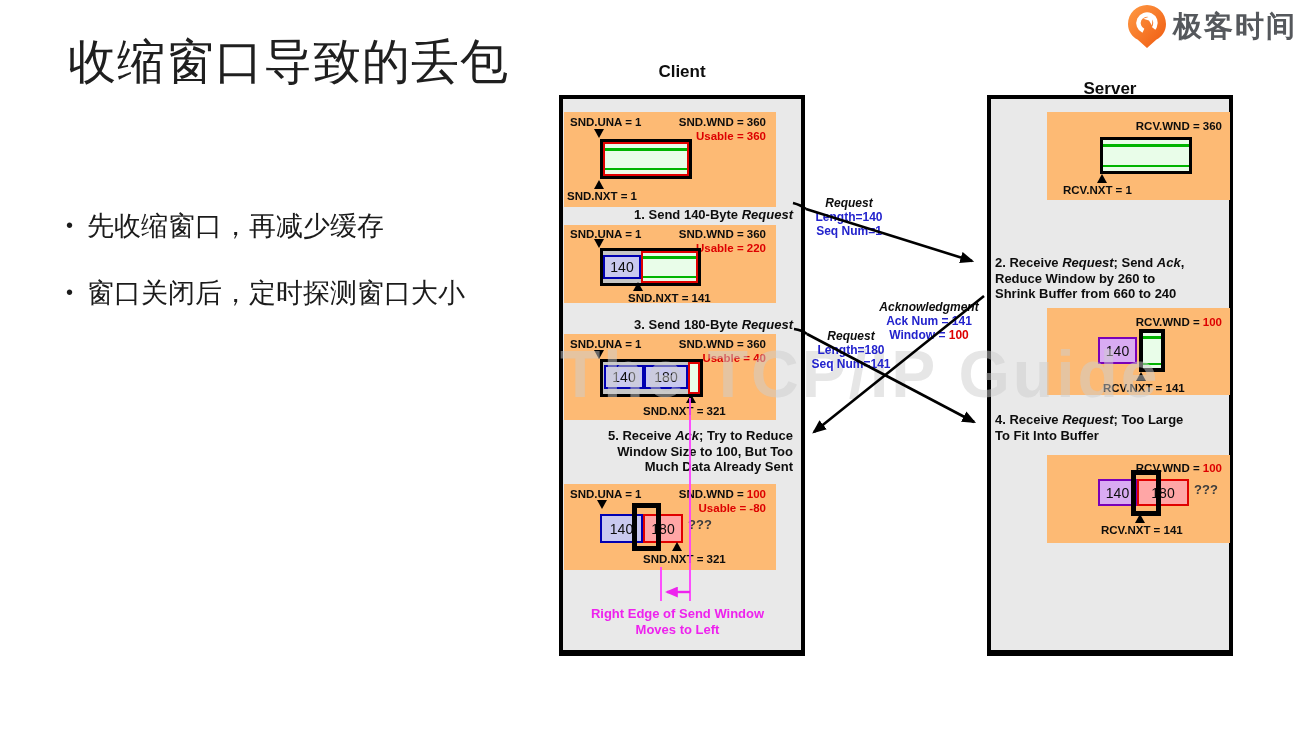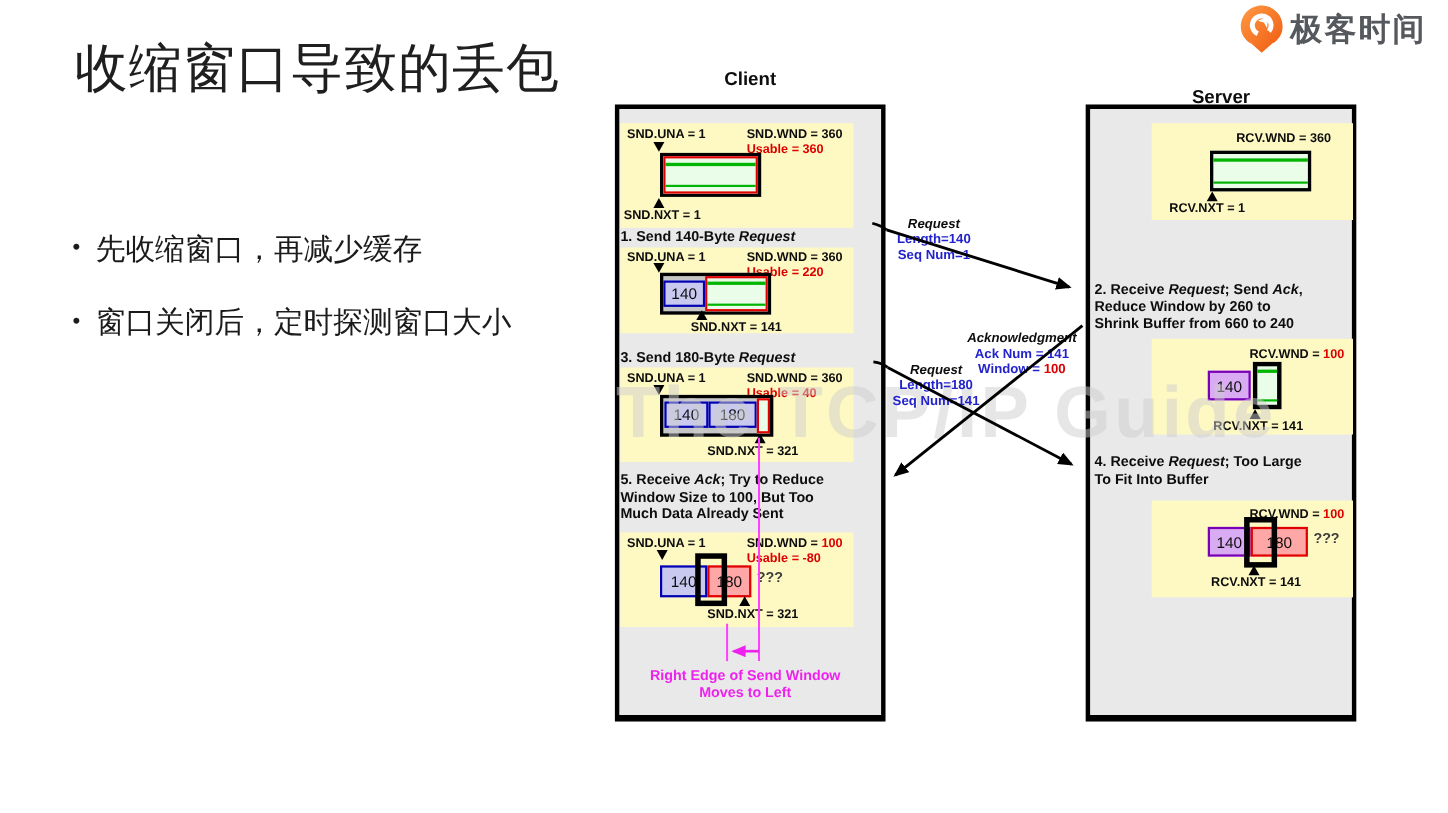--- a/index.html
+++ b/index.html
@@ -8,23 +8,23 @@
   .title{position:absolute;left:68px;top:30px;font-size:48px;font-weight:300;color:#1f1f1f;
          letter-spacing:1px;white-space:nowrap;}
   .bullet{position:absolute;left:66px;font-size:27px;color:#1b1b1b;white-space:nowrap;display:flex;align-items:flex-start;}
   .bullet .dot{font-size:20px;margin-right:14px;line-height:34px;}
   .logo{position:absolute;left:1127px;top:4px;display:flex;align-items:center;}
   .logo-text{font-size:29px;font-weight:600;color:#55585c;letter-spacing:2px;margin-left:6px;}
   .watermark{position:absolute;left:560px;top:336px;width:640px;font-size:66px;font-weight:bold;
              color:rgba(205,205,205,0.5);letter-spacing:3px;white-space:nowrap;z-index:6;pointer-events:none;}
   .hostbox{position:absolute;background:#e9e9e9;border:4px solid #000;border-bottom-width:6px;z-index:1;}
   .colhead{position:absolute;font-size:17px;font-weight:bold;color:#0d0d0d;text-align:center;z-index:2;}
-  .panel{position:absolute;background:#fef9c3;z-index:2;}
+  .panel{position:absolute;background:#fdba74;z-index:2;}
   .dl{position:absolute;font-weight:bold;font-size:11.5px;color:#0d0d0d;white-space:nowrap;line-height:13.5px;z-index:3;}
-  .rt{text-align:left;}
+  .rt{text-align:right;}
   .red{color:#dd0000;}
   .blue{color:#2323cd;}
   .gray{color:#3c3c3c;}
   .step{position:absolute;font-weight:bold;font-size:13px;color:#0d0d0d;line-height:15.5px;white-space:nowrap;z-index:3;}
   .tri{position:absolute;width:0;height:0;border-left:5.5px solid transparent;border-right:5.5px solid transparent;z-index:4;}
   .tri.down{border-top:9px solid #000;}
   .tri.up{border-bottom:9px solid #000;}
   .bb{position:absolute;border:3px solid #000;z-index:3;}
   .rb{position:absolute;left:0;top:0;right:0;bottom:0;border:2px solid #e00000;background:#e9fde9;}
   .gline{position:absolute;left:0;right:0;height:2.5px;background:#00b400;}
@@ -157,21 +157,21 @@
 
   <div class="magtxt" style="left:560px;top:606px;width:235px;">
     <div>Right Edge of Send Window</div>
     <div>Moves to Left</div>
   </div>
 
   <div class="colhead" style="left:987px;top:79px;width:246px;">Server</div>
   <div class="hostbox" style="left:987px;top:95px;width:238px;height:551px;"></div>
 
   <div class="panel" style="left:1047px;top:112px;width:183px;height:88px;">
-    <div class="dl rt" style="right:20px;top:8px;">RCV.WND = 360</div>
+    <div class="dl rt" style="right:8px;top:8px;">RCV.WND = 360</div>
     <div class="bb" style="left:53px;top:25px;width:86px;height:31px;background:#e9fde9;">
       <div class="gline" style="top:4px;"></div>
       <div class="gline" style="bottom:4px;"></div>
     </div>
     <div class="tri up" style="left:50px;top:62px;"></div>
     <div class="dl" style="left:16px;top:72px;">RCV.NXT = 1</div>
   </div>
 
   <div class="step" style="left:995px;top:255px;">
     <div><span>2. Receive </span><i>Request</i><span>; Send </span><i>Ack</i><span>,</span></div>

